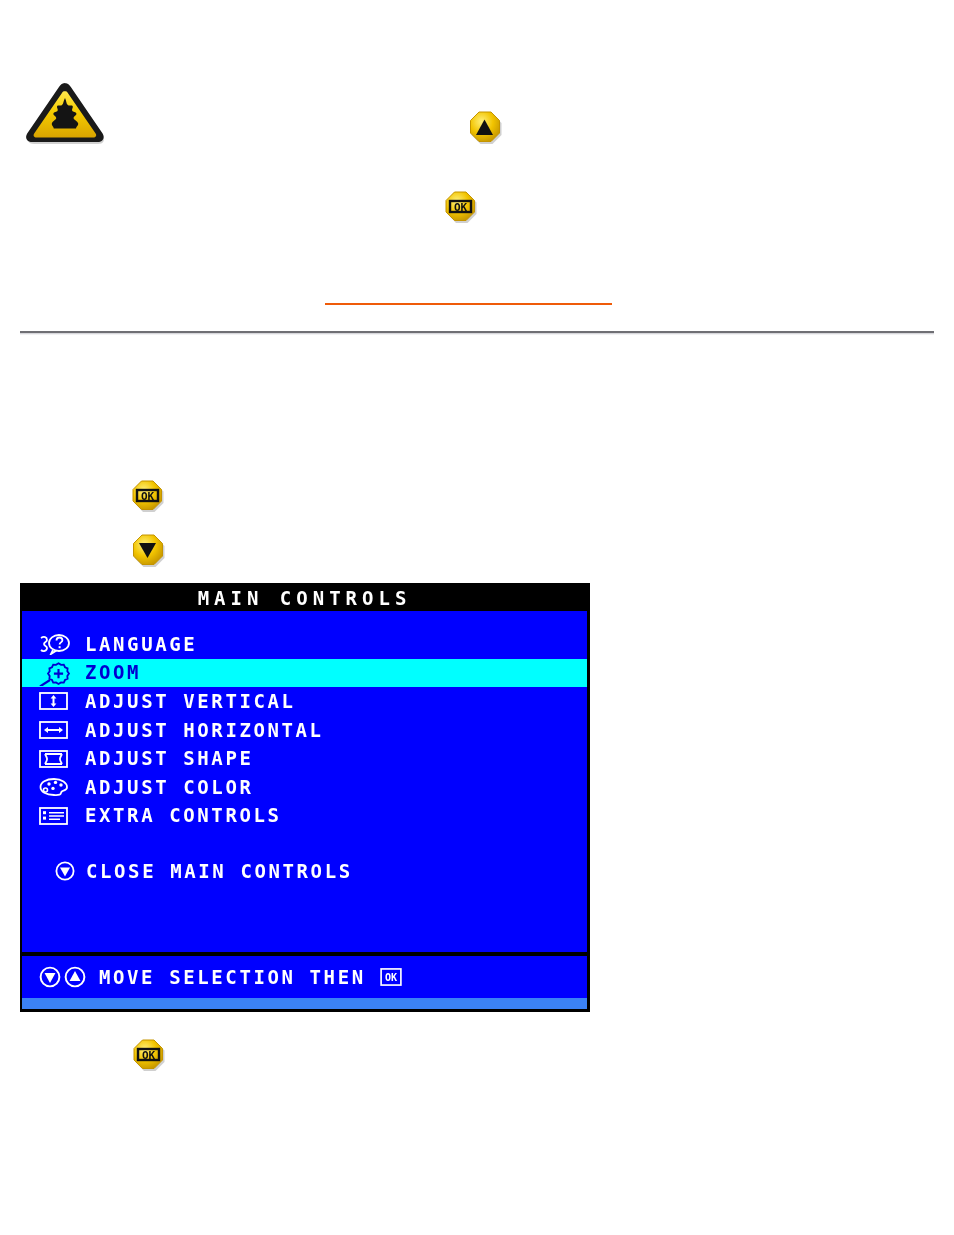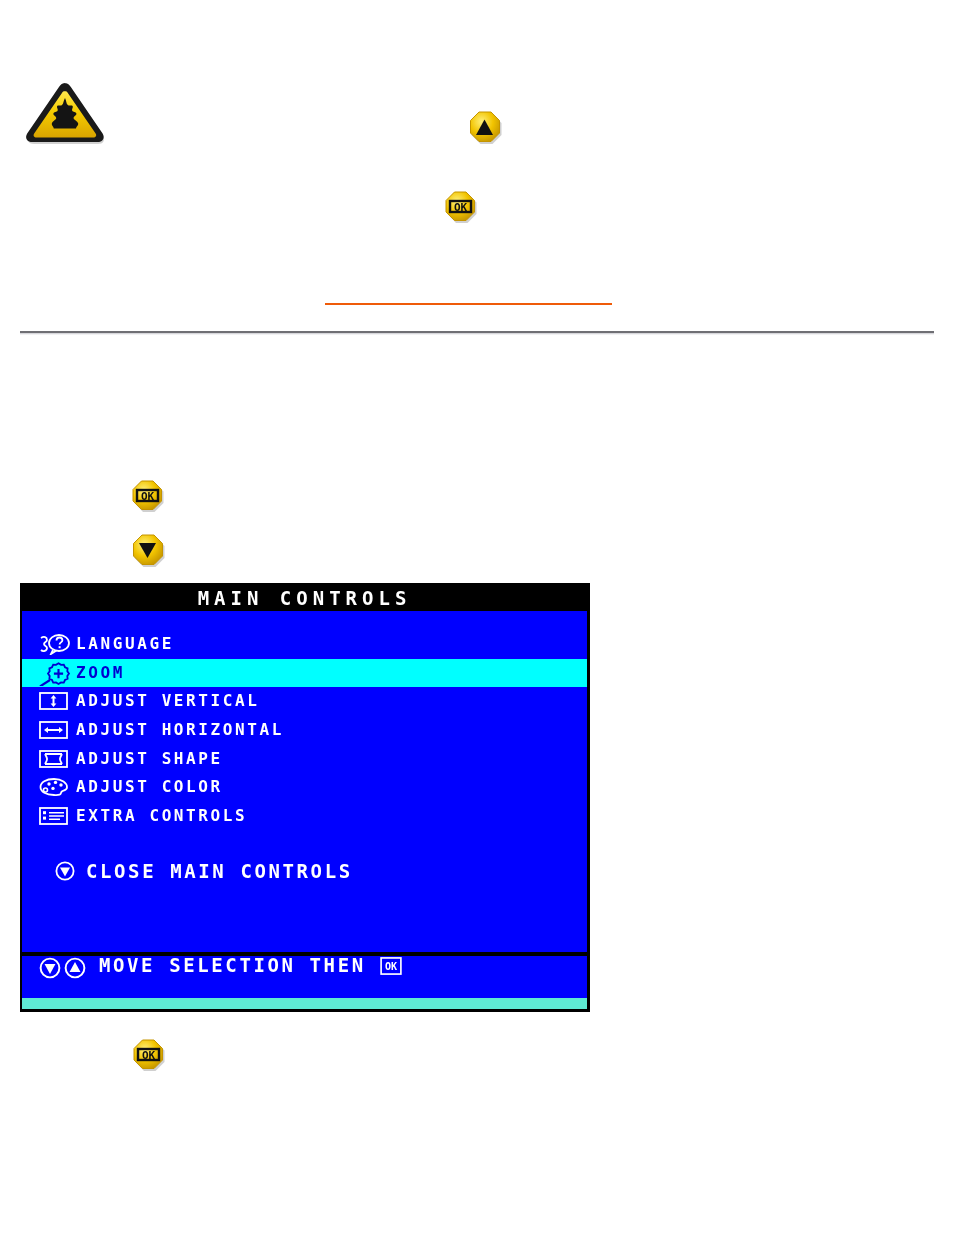--- a/index.html
+++ b/index.html
@@ -44,21 +44,21 @@
   }
   #page-divider-shadow {
     left: 20px; top: 333px; width: 914px; height: 2px;
     background: linear-gradient(to bottom, #c9c9cf, #ffffff);
   }
 
   
   #osd-panel {
     left: 20px; top: 583px;
     width: 570px; height: 429px;
-    background: #5eead4;
+    background: #3b82f6;
     border: 2px solid #000000;
     border-right-width: 3px;
     border-bottom-width: 3px;
     box-sizing: border-box;
     color: #ffffff;
     font-family: "DejaVu Sans Mono", "Liberation Mono", monospace;
     overflow: hidden;
   }
 
   #osd-titlebar {
@@ -96,26 +96,27 @@
   }
   .osd-row .row-icon {
     width: 38px;
     min-width: 38px;
     height: 22px;
     display: flex;
     align-items: center;
     justify-content: flex-start;
   }
   .osd-row .row-label {
-    font-size: 16px;
+    font-size: 19px;
     font-weight: bold;
     letter-spacing: 2.6px;
     line-height: 1;
     white-space: pre;
     color: #ffffff;
+    margin-left: 9px;
   }
   .osd-row.selected .row-label { color: #0000d0; }
 
   #osd-spacer { height: 26px; }
 
   #osd-close-row {
     display: flex;
     align-items: center;
     height: 30px;
     padding-left: 32px;
@@ -131,21 +132,21 @@
   }
 
   #osd-footer-sep {
     height: 4px;
     background: #000000;
   }
   #osd-footer {
     height: 42px;
     background: #0000ff;
     display: flex;
-    align-items: flex-start;
+    align-items: center;
     padding-left: 16px;
     box-sizing: border-box;
   }
   #osd-footer .footer-icons {
     display: flex; align-items: center; gap: 1px;
   }
   #osd-footer .footer-label {
     font-size: 19px; font-weight: bold; letter-spacing: 2.6px;
     line-height: 1; white-space: pre; color: #ffffff; margin-left: 12px;
     display: flex; align-items: center;

